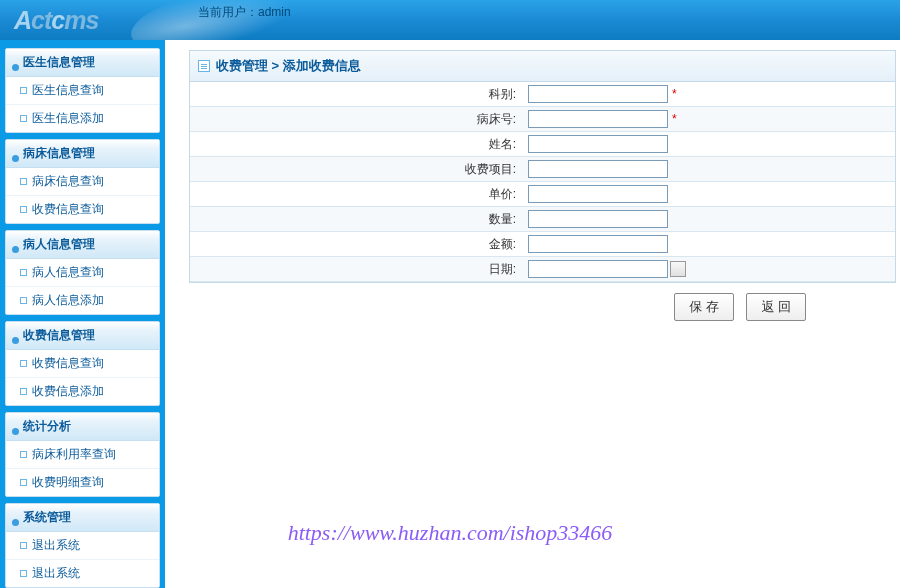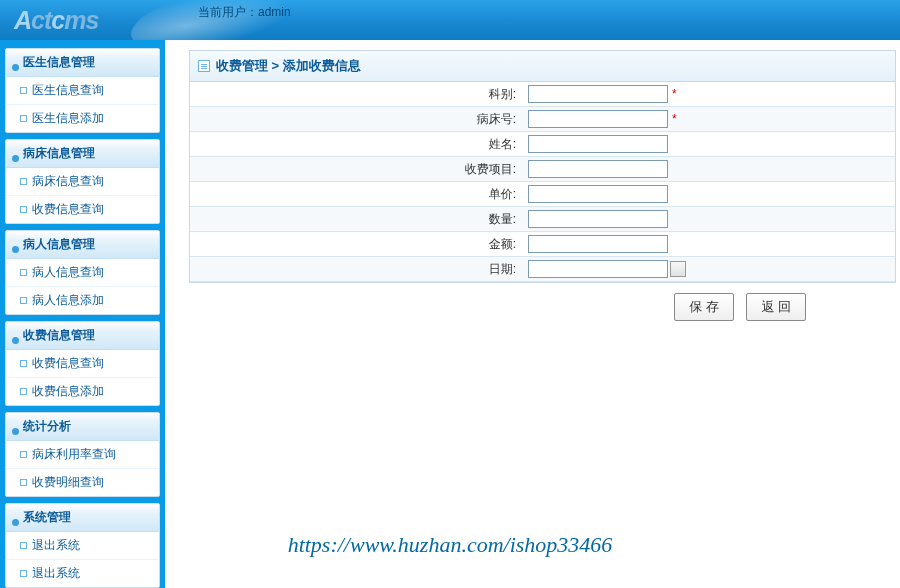--- a/index.html
+++ b/index.html
@@ -159,25 +159,25 @@
       background: linear-gradient(to bottom, #fff, #eee);
       font-size: 13px;
       color: #333;
       cursor: pointer;
       margin-left: 8px;
       border-radius: 2px;
     }
     
     .watermark {
       position: absolute;
-      bottom: 30px;
+      bottom: 42px;
       left: 50%;
       transform: translateX(-50%);
       font-size: 22px;
-      color: #0369a1;
+      color: #8b5cf6;
       font-family: serif;
       font-style: italic;
       pointer-events: none;
       white-space: nowrap;
     }
   </style>
 </head>
 <body>
 
 <div class="header">

